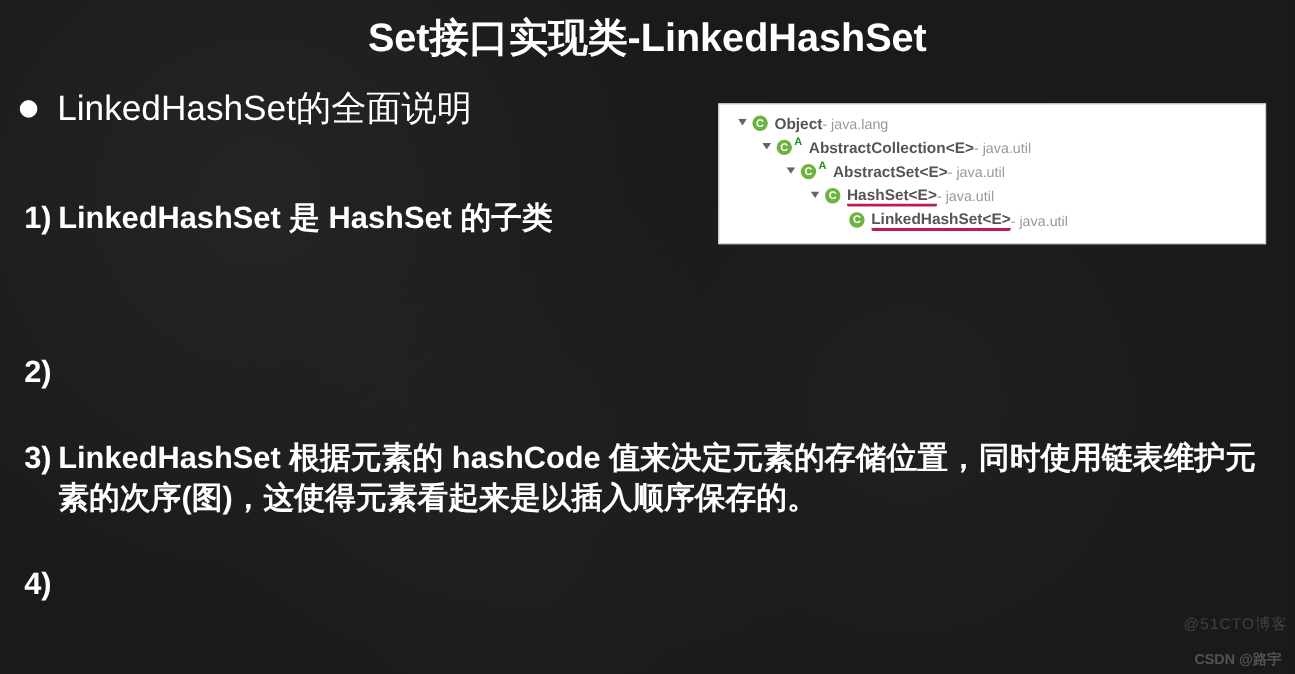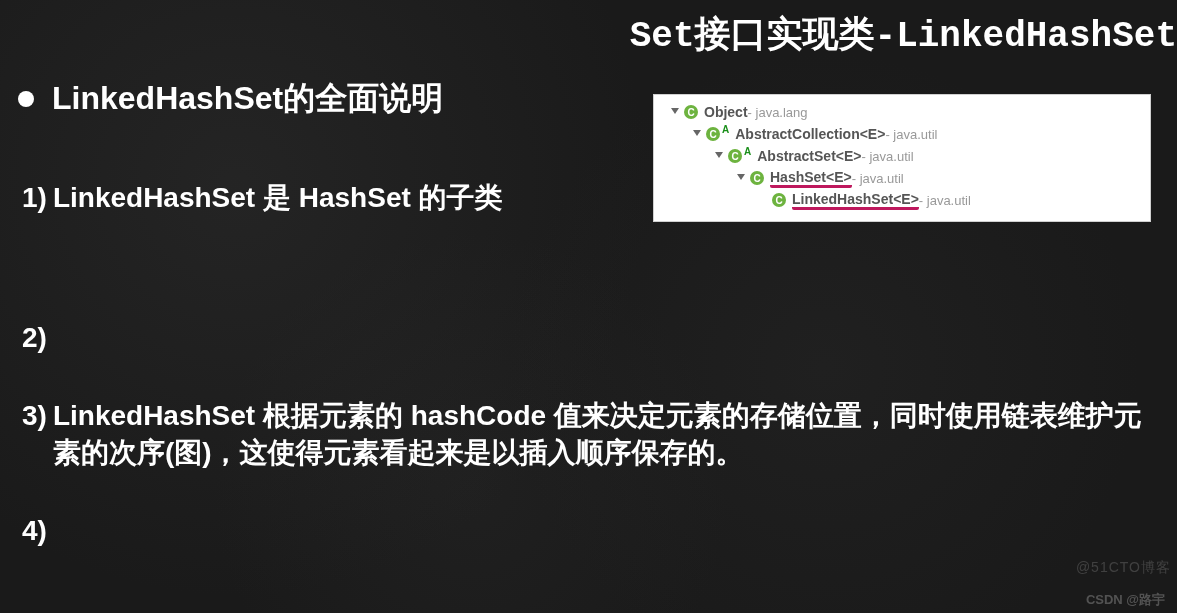--- a/index.html
+++ b/index.html
@@ -10,44 +10,43 @@
       background-image:
         radial-gradient(circle at 20% 30%, rgba(60,60,60,0.3) 0%, transparent 40%),
         radial-gradient(circle at 70% 60%, rgba(50,50,50,0.25) 0%, transparent 35%),
         radial-gradient(circle at 40% 80%, rgba(55,55,55,0.2) 0%, transparent 30%);
       color: #ffffff;
       font-family: "Microsoft YaHei", "PingFang SC", Arial, sans-serif;
       position: relative;
       overflow: hidden;
     }
     .title {
-      text-align: right;
+      text-align: center;
       font-size: 36px;
       font-weight: bold;
       padding-top: 10px;
       padding-bottom: 12px;
-      font-family: Liberation Mono, monospace;
     }
     .subtitle-row {
       display: flex;
       align-items: center;
       padding-left: 18px;
       margin-top: 6px;
     }
     .bullet-dot {
       width: 16px;
       height: 16px;
       background: #fff;
       border-radius: 50%;
       margin-right: 18px;
       flex-shrink: 0;
     }
     .subtitle {
       font-size: 32px;
-      font-weight: bold;
+      font-weight: normal;
     }
     .list {
       padding-left: 22px;
       padding-right: 22px;
     }
     .item {
       font-size: 28px;
       font-weight: bold;
       line-height: 1.35;
       display: flex;

